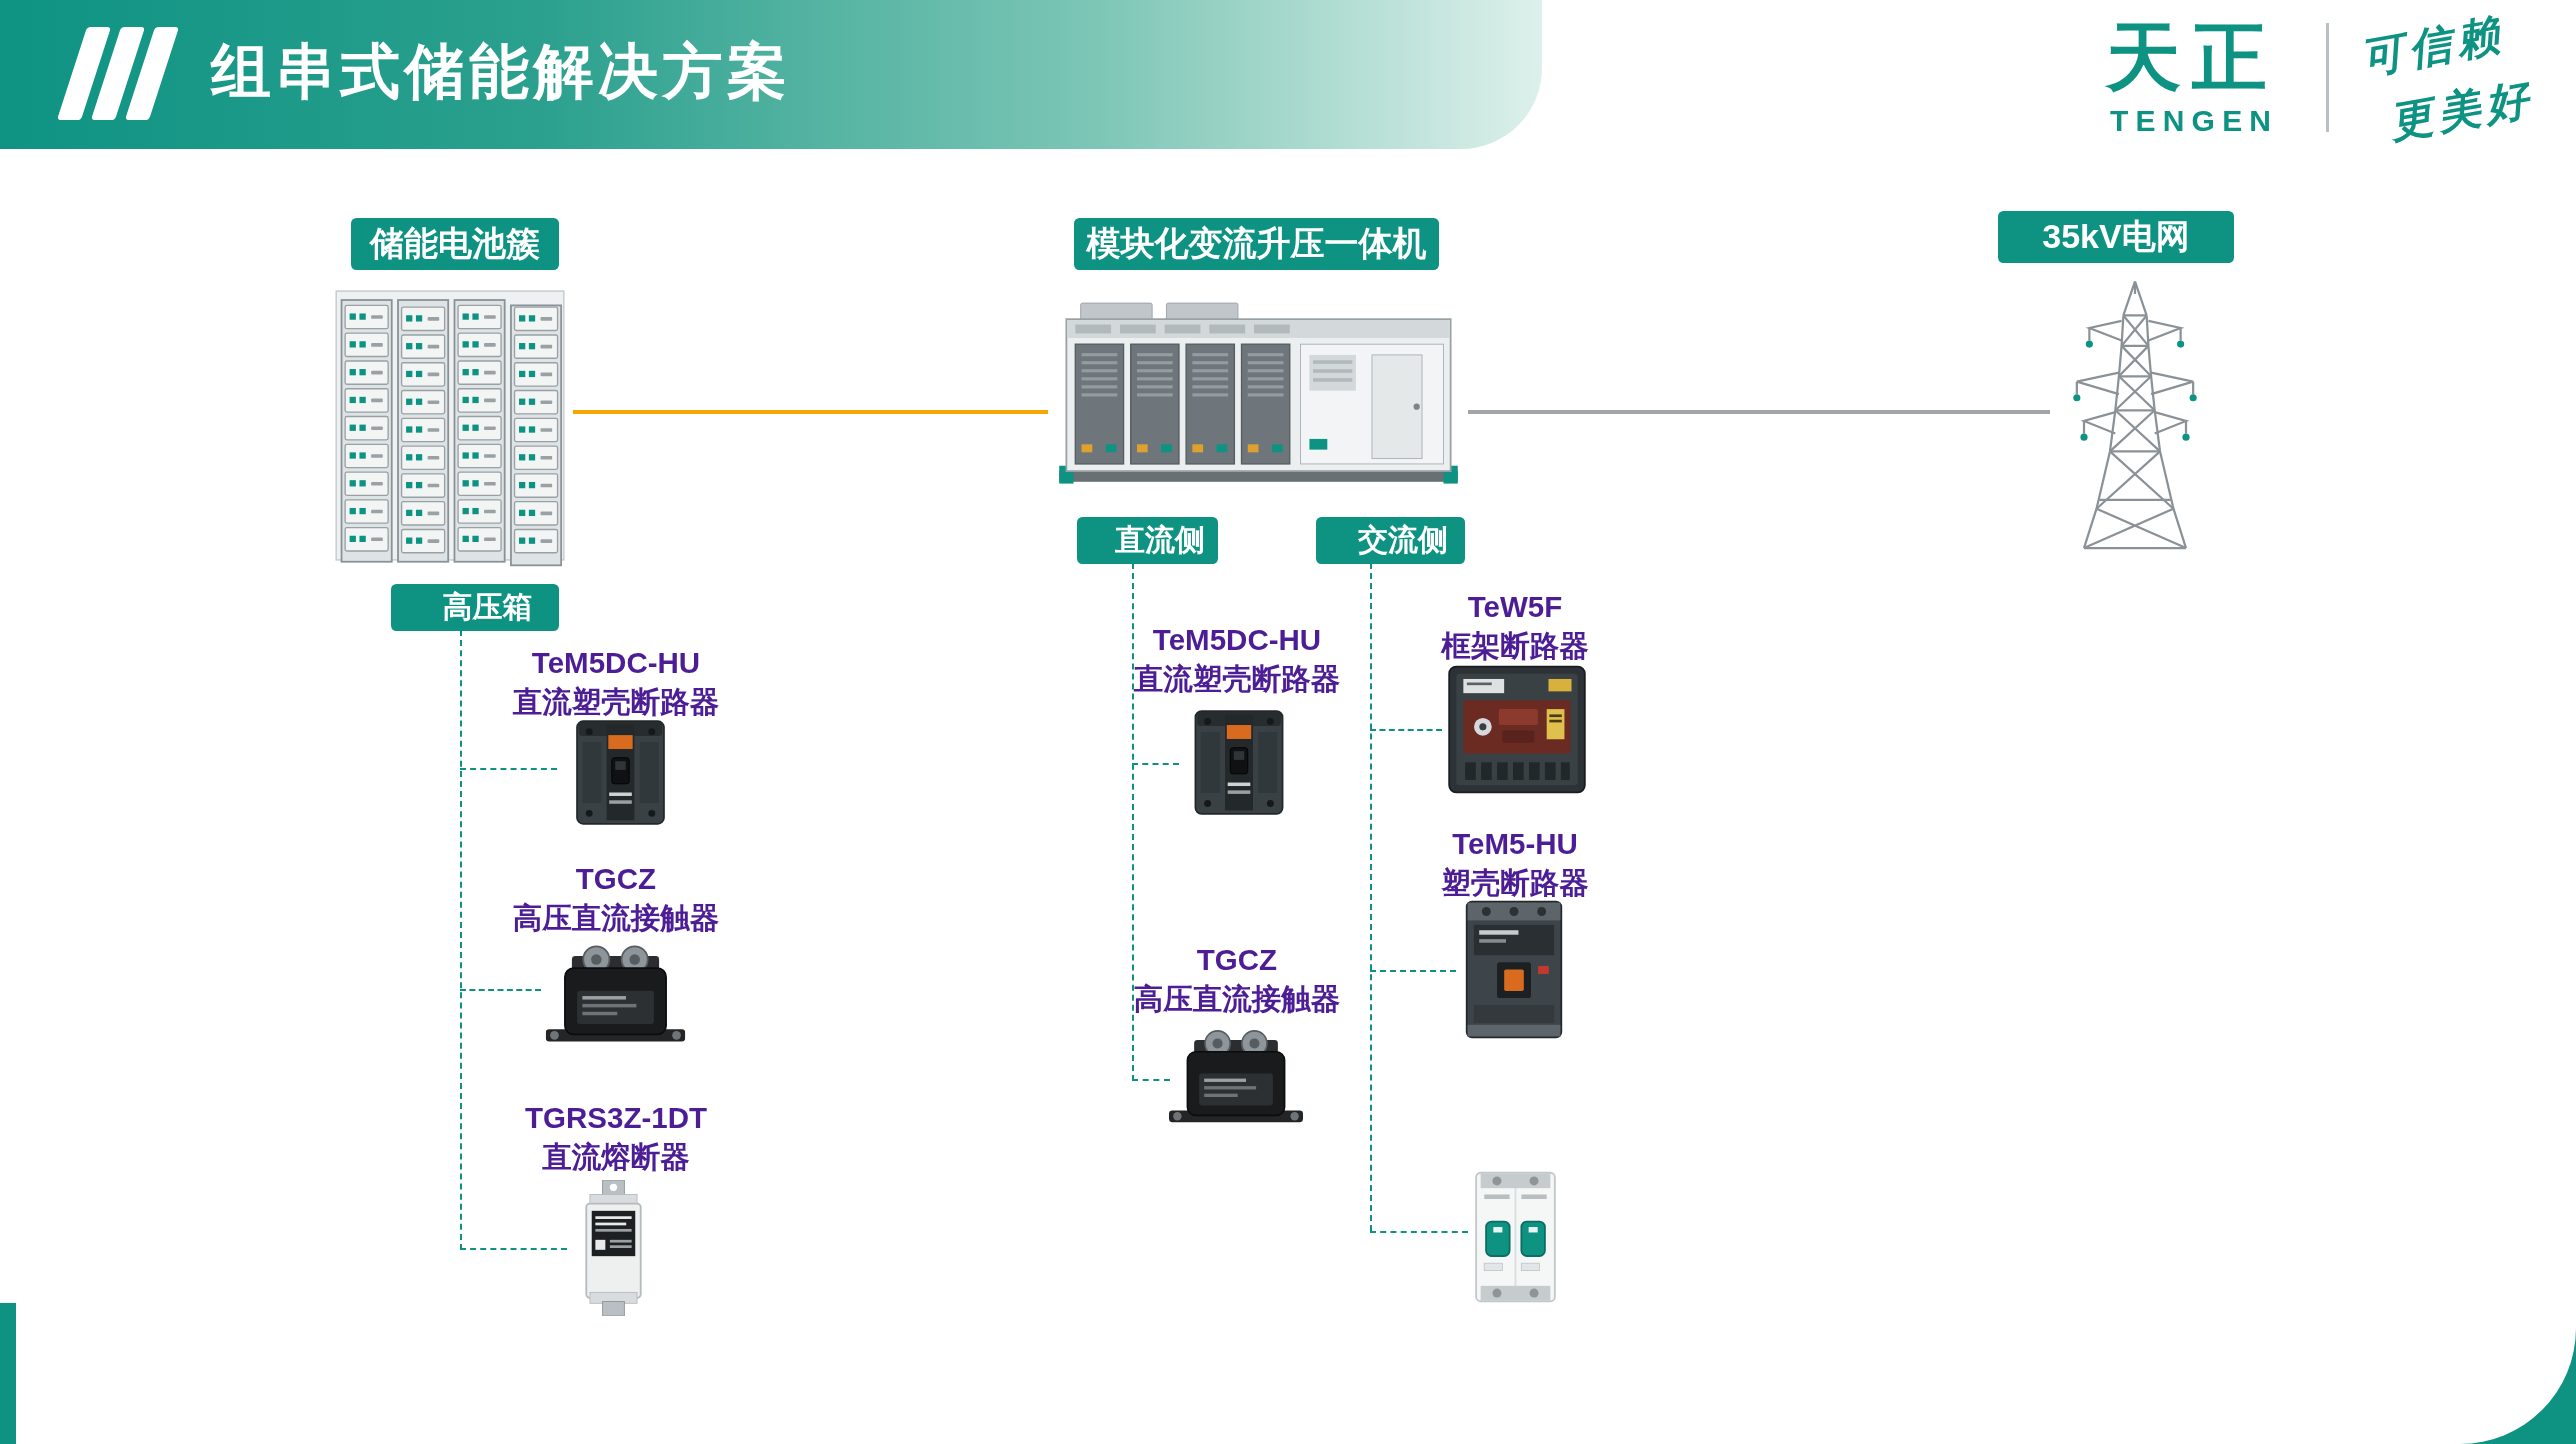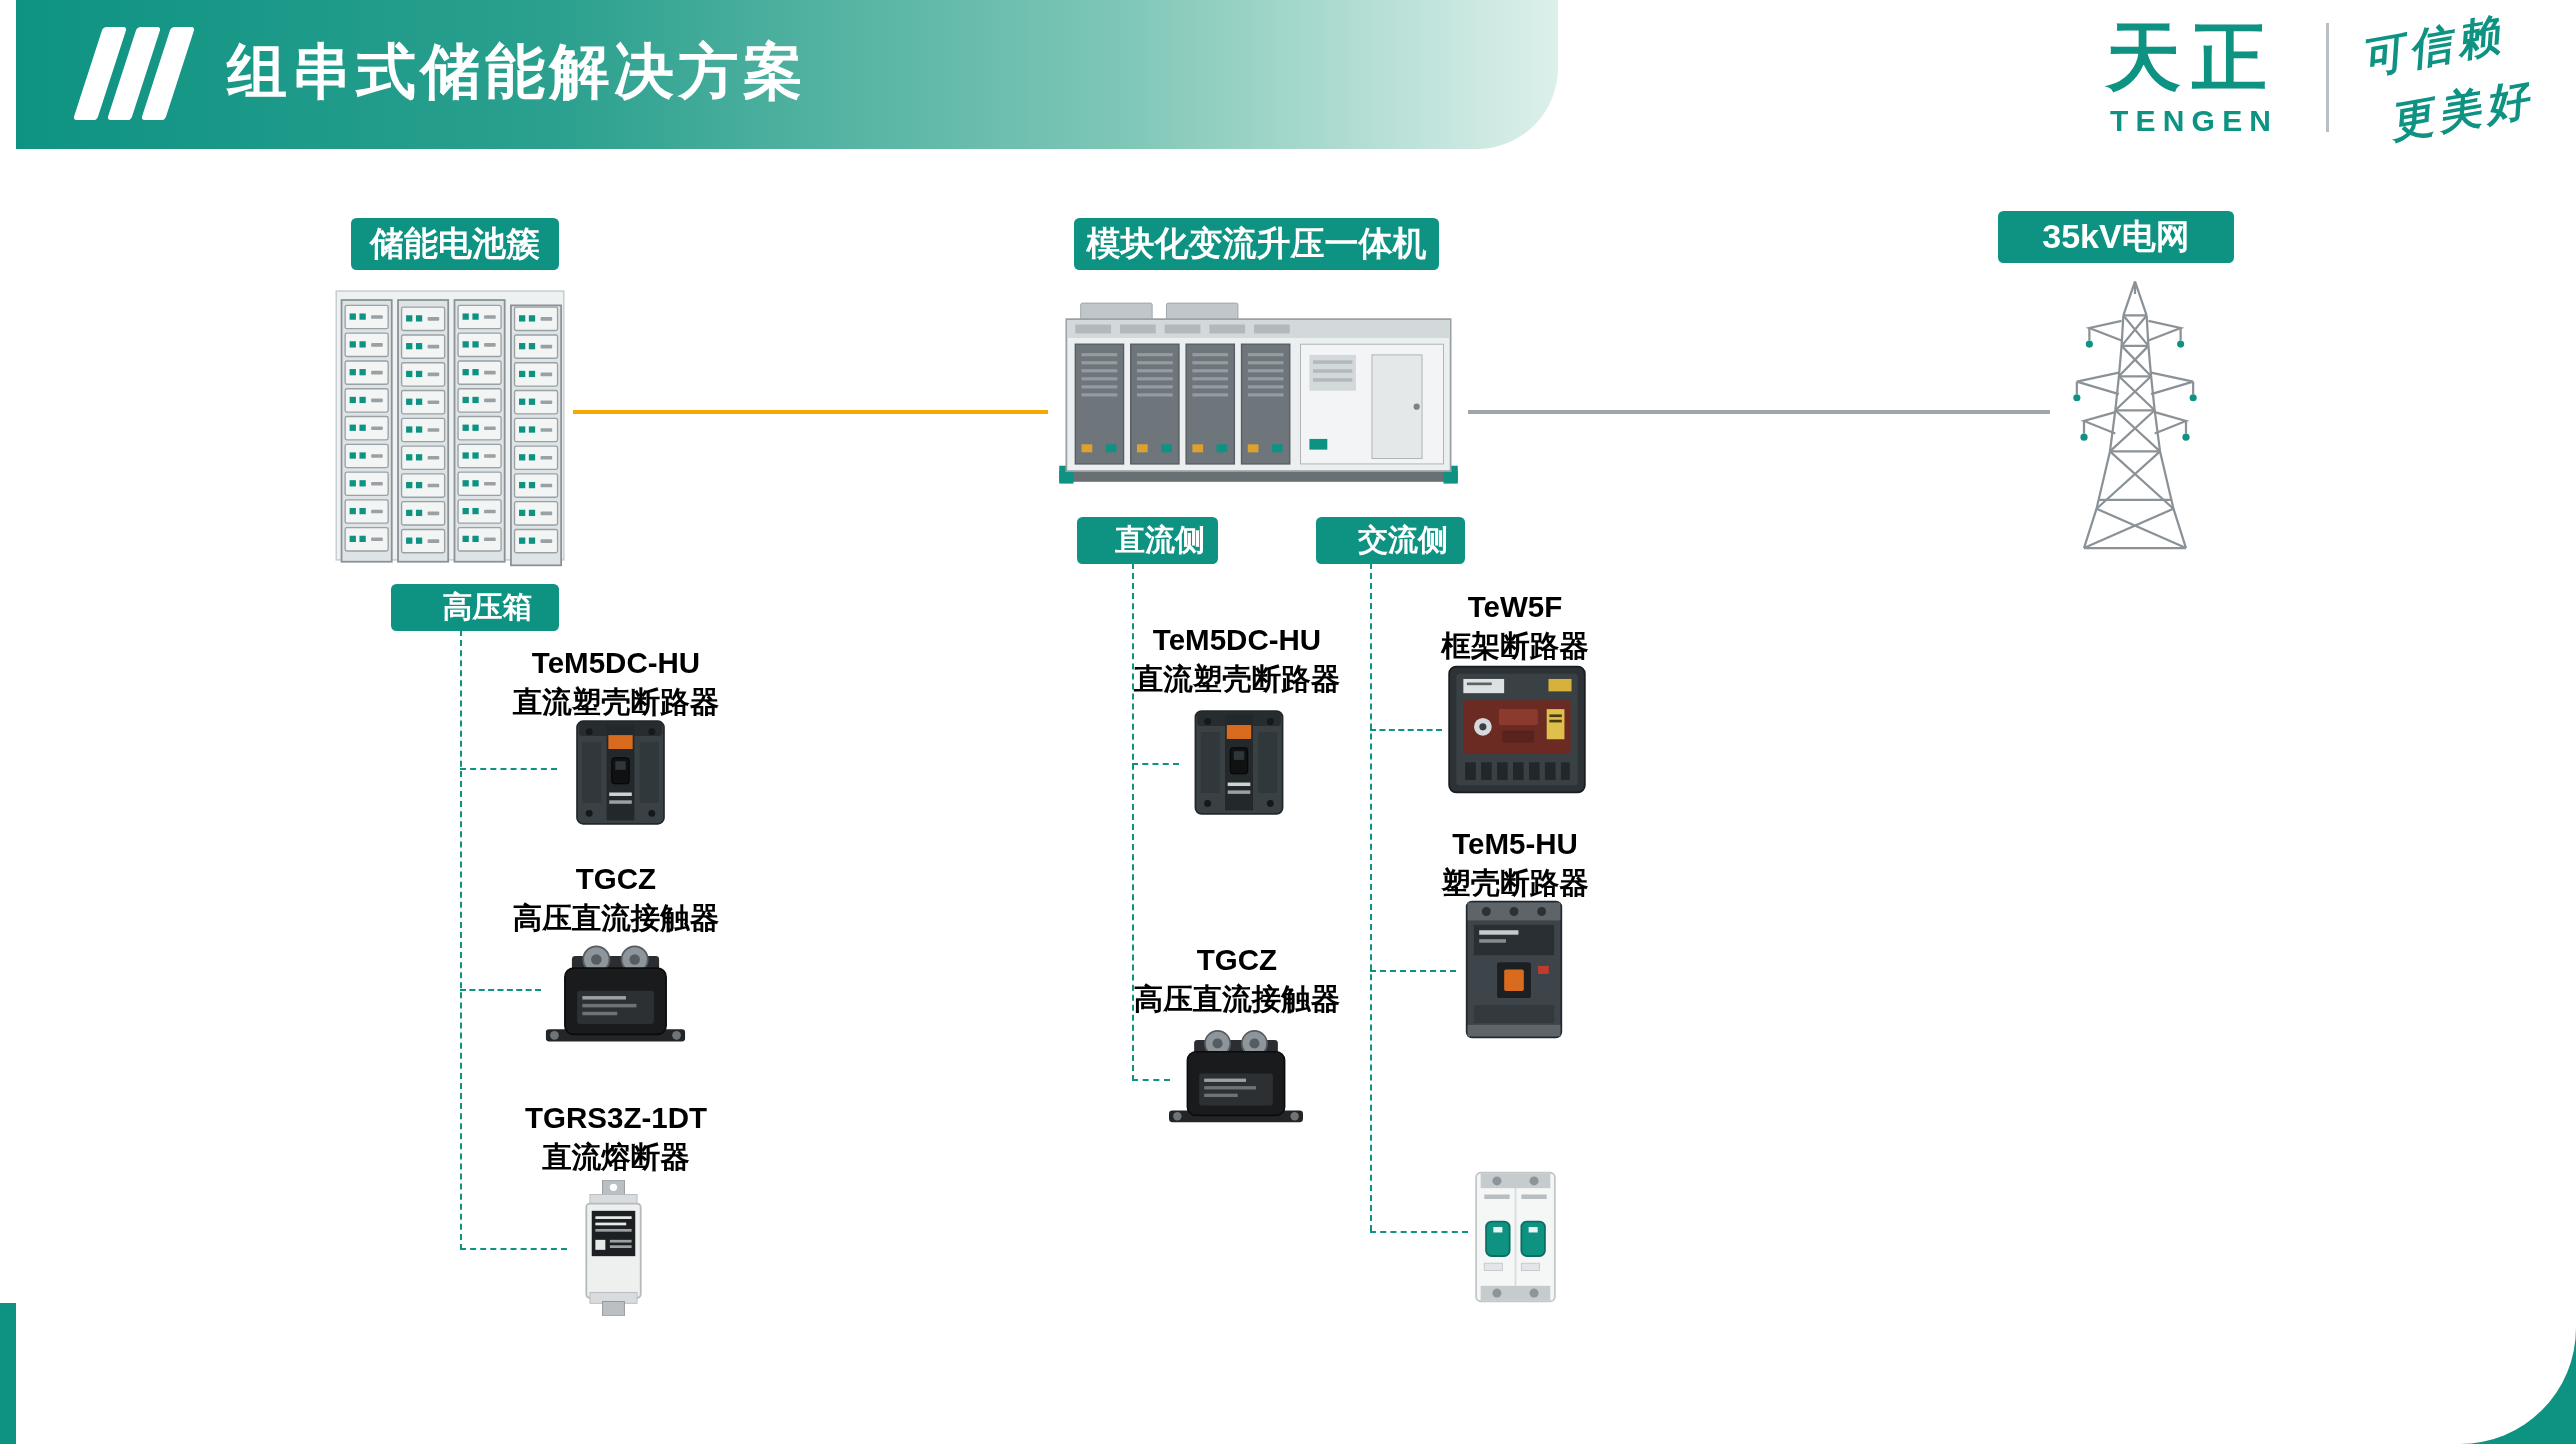--- a/index.html
+++ b/index.html
@@ -10,21 +10,20 @@
   
   .corner-teal { position:absolute; right:0; bottom:0; width:215px; height:215px; background:#0E9383; }
   .canvas { position:absolute; inset:0; background:#ffffff; border-bottom-right-radius:116px; }
   .edge-bar { position:absolute; left:0; bottom:0; width:16px; height:141px; background:#0E9383; z-index:6; }
 
   
   .header-band {
     position:absolute; left:0; top:0; width:1542px; height:149px;
     background:linear-gradient(90deg,#0E9383 0%,#2BA08E 35%,#7FC7B7 72%,#DDF0EB 100%);
     border-bottom-right-radius:81px;
-    margin-left:16px;
   }
   .slash { position:absolute; width:24px; height:93px; top:27px; background:#ffffff; transform:skewX(-18deg); border-radius:3.6px; }
   .header-title { position:absolute; left:211px; top:32px; font-size:60px; font-weight:bold; color:#ffffff; letter-spacing:4.5px; white-space:nowrap; }
 
   
   .brand-cn { position:absolute; left:2106px; top:19.7px; font-size:75px; font-weight:bold; color:#0E9383; letter-spacing:10.7px; line-height:1; }
   .brand-en { position:absolute; left:2110px; top:104px; font-size:30px; font-weight:bold; color:#0E9383; letter-spacing:7.2px; }
   .brand-divider { position:absolute; left:2326px; top:23px; width:2.7px; height:109px; background:#b9c0c3; }
   .slogan-1 { position:absolute; left:2360px; top:18px; font-size:43px; font-weight:bold; font-style:italic; color:#0E9383; transform:rotate(-10deg); letter-spacing:5.4px; }
   .slogan-2 { position:absolute; left:2389px; top:82px; font-size:43px; font-weight:bold; font-style:italic; color:#0E9383; transform:rotate(-10deg); letter-spacing:5.4px; }
@@ -34,21 +33,21 @@
           background:#0E9383; color:#ffffff; font-weight:bold; border-radius:5.4px; white-space:nowrap; }
   .pill.lg { font-size:34px; height:52px; }
   .pill.sm { font-size:30px; height:47px;padding-left:25px; }
 
   
   .line { position:absolute; height:3.6px; }
   .vdash { position:absolute; width:0; border-left:2.7px dashed #0E9383; }
   .hdash { position:absolute; height:0; border-top:2.7px dashed #0E9383; }
 
   
-  .prod-label { position:absolute; width:304px; text-align:center; color:#000000; font-weight:bold; line-height:1.2; }
+  .prod-label { position:absolute; width:304px; text-align:center; color:#4c1d95; font-weight:bold; line-height:1.2; }
   .prod-model { font-size:29.5px; }
   .prod-name  { font-size:29.5px; margin-top:3.6px; }
 
   .art { position:absolute; }
 </style>
 </head>
 <body>
 
 <div class="slide">
 

